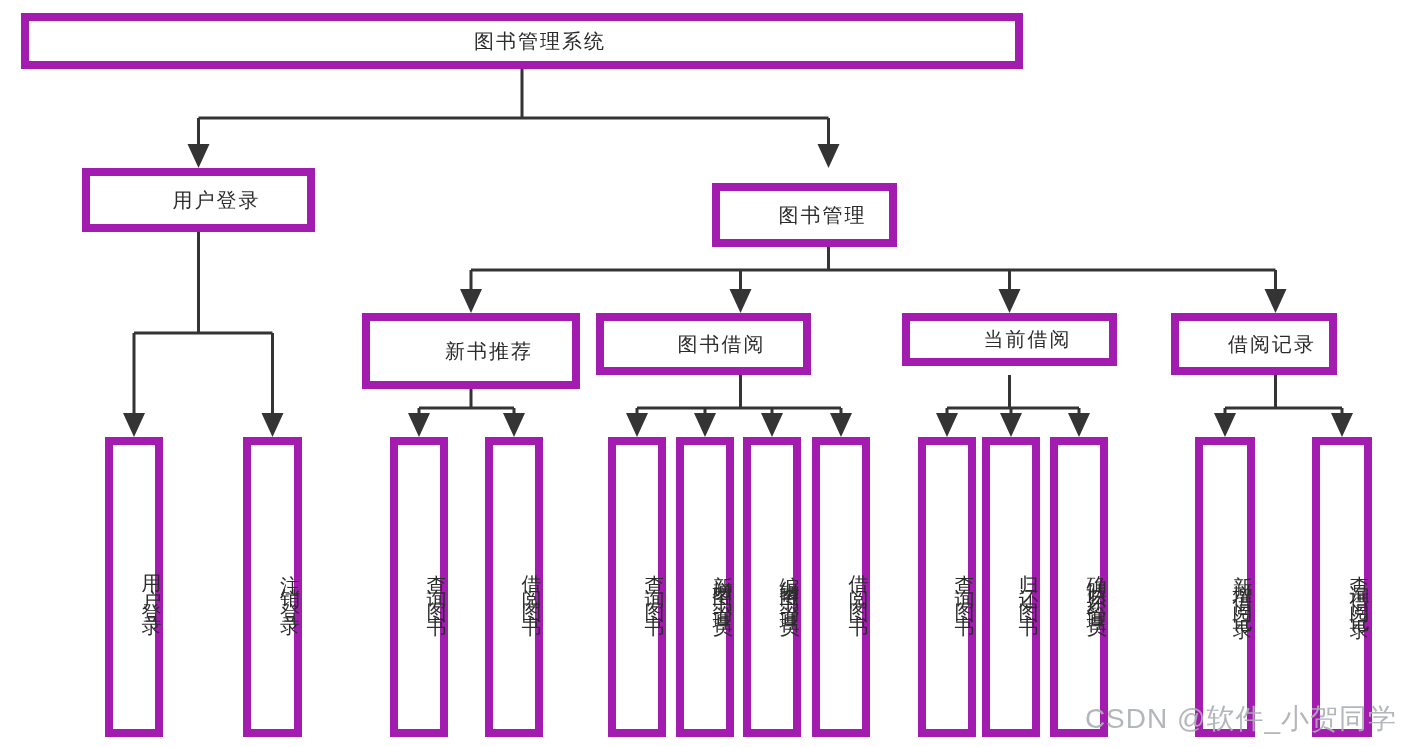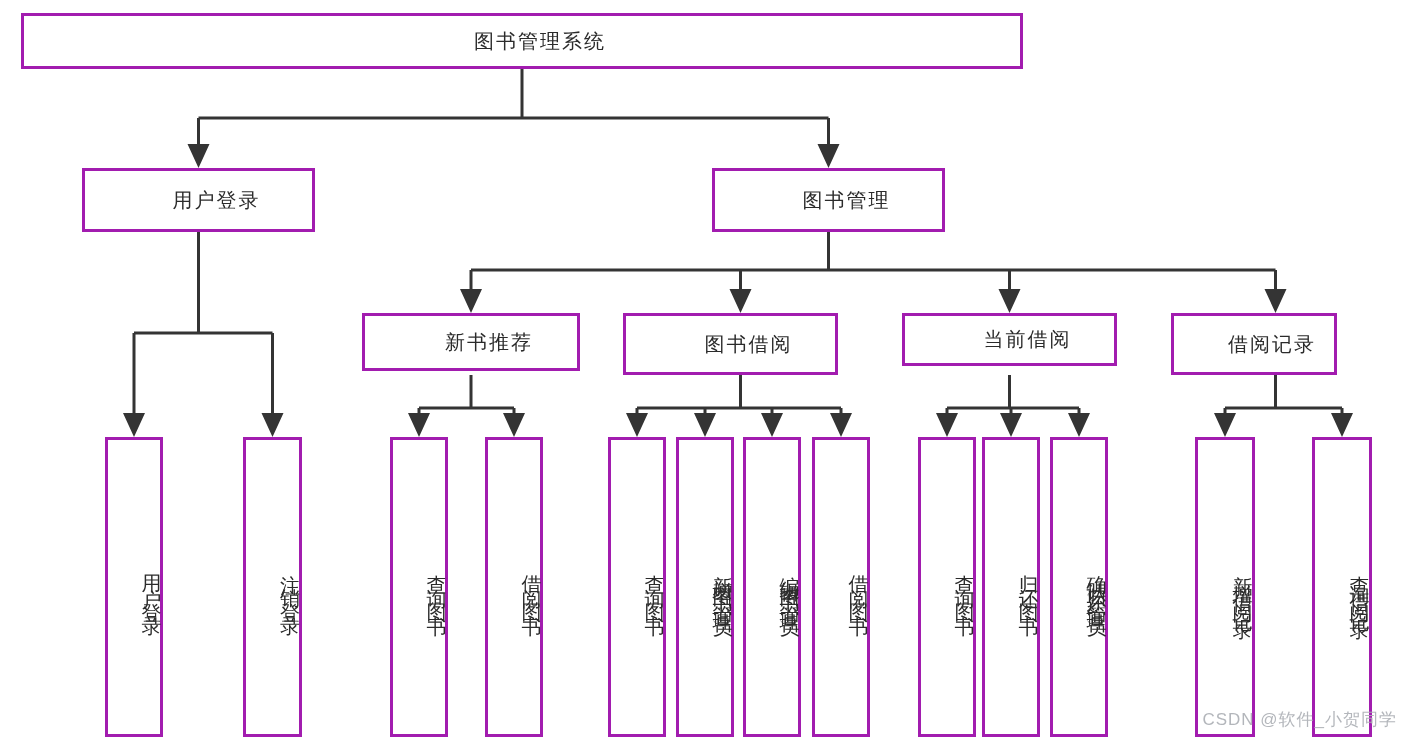--- a/index.html
+++ b/index.html
@@ -9,21 +9,21 @@
     background:#ffffff;
     font-family:"Liberation Sans","DejaVu Sans",sans-serif;
     color:#2b2b2b;
     overflow:hidden;
   }
   #wires{position:absolute;left:0;top:0;width:1405px;height:747px;}
   .box{
     position:absolute;
     box-sizing:border-box;
     background:#ffffff;
-    border:3px solid #a21caf;
+    border:8px solid #a21caf;
     display:flex;
     align-items:center;
     justify-content:center;
     text-align:center;
     padding-left:36px;
   }
   .box .lbl{
     font-size:20px;
     letter-spacing:2px;
     color:#2b2b2b;
@@ -34,22 +34,22 @@
     text-orientation:mixed;
     letter-spacing:14px;
     white-space:normal;
     line-height:1;
   }
   .box.v.mid .lbl{letter-spacing:9px;}
   .box.v.long .lbl{letter-spacing:6px;}
   #watermark{
     position:absolute;
     right:8px;
-    bottom:16px;
-    font-size:17px;
+    bottom:9px;
+    font-size:28px;
     letter-spacing:1px;
     color:rgba(173,176,181,0.92);
     z-index:5;
     white-space:nowrap;
   }
 </style>
 </head>
 <body>
 
 <div id="canvas">
@@ -76,28 +76,28 @@
       M1331,413 H1353 L1342,437 Z"></path>
   </svg>
 
   <div class="box" style="left:21px;top:13px;width:1002px;height:56px">
     <span class="lbl">图书管理系统</span>
   </div>
 
   <div class="box" style="left:82px;top:168px;width:233px;height:64px">
     <span class="lbl">用户登录</span>
   </div>
-  <div class="box" style="left:712px;top:168px;width:233px;height:64px">
+  <div class="box" style="left:712px;top:183px;width:185px;height:64px">
     <span class="lbl">图书管理</span>
   </div>
 
-  <div class="box" style="left:362px;top:313px;width:218px;height:58px">
+  <div class="box" style="left:362px;top:313px;width:218px;height:76px">
     <span class="lbl">新书推荐</span>
   </div>
-  <div class="box" style="left:623px;top:313px;width:215px;height:62px">
+  <div class="box" style="left:596px;top:313px;width:215px;height:62px">
     <span class="lbl">图书借阅</span>
   </div>
   <div class="box" style="left:902px;top:313px;width:215px;height:53px">
     <span class="lbl">当前借阅</span>
   </div>
   <div class="box" style="left:1171px;top:313px;width:166px;height:62px">
     <span class="lbl">借阅记录</span>
   </div>
 
   <div class="box v" style="left:105px;top:437px;width:58px;height:300px">

